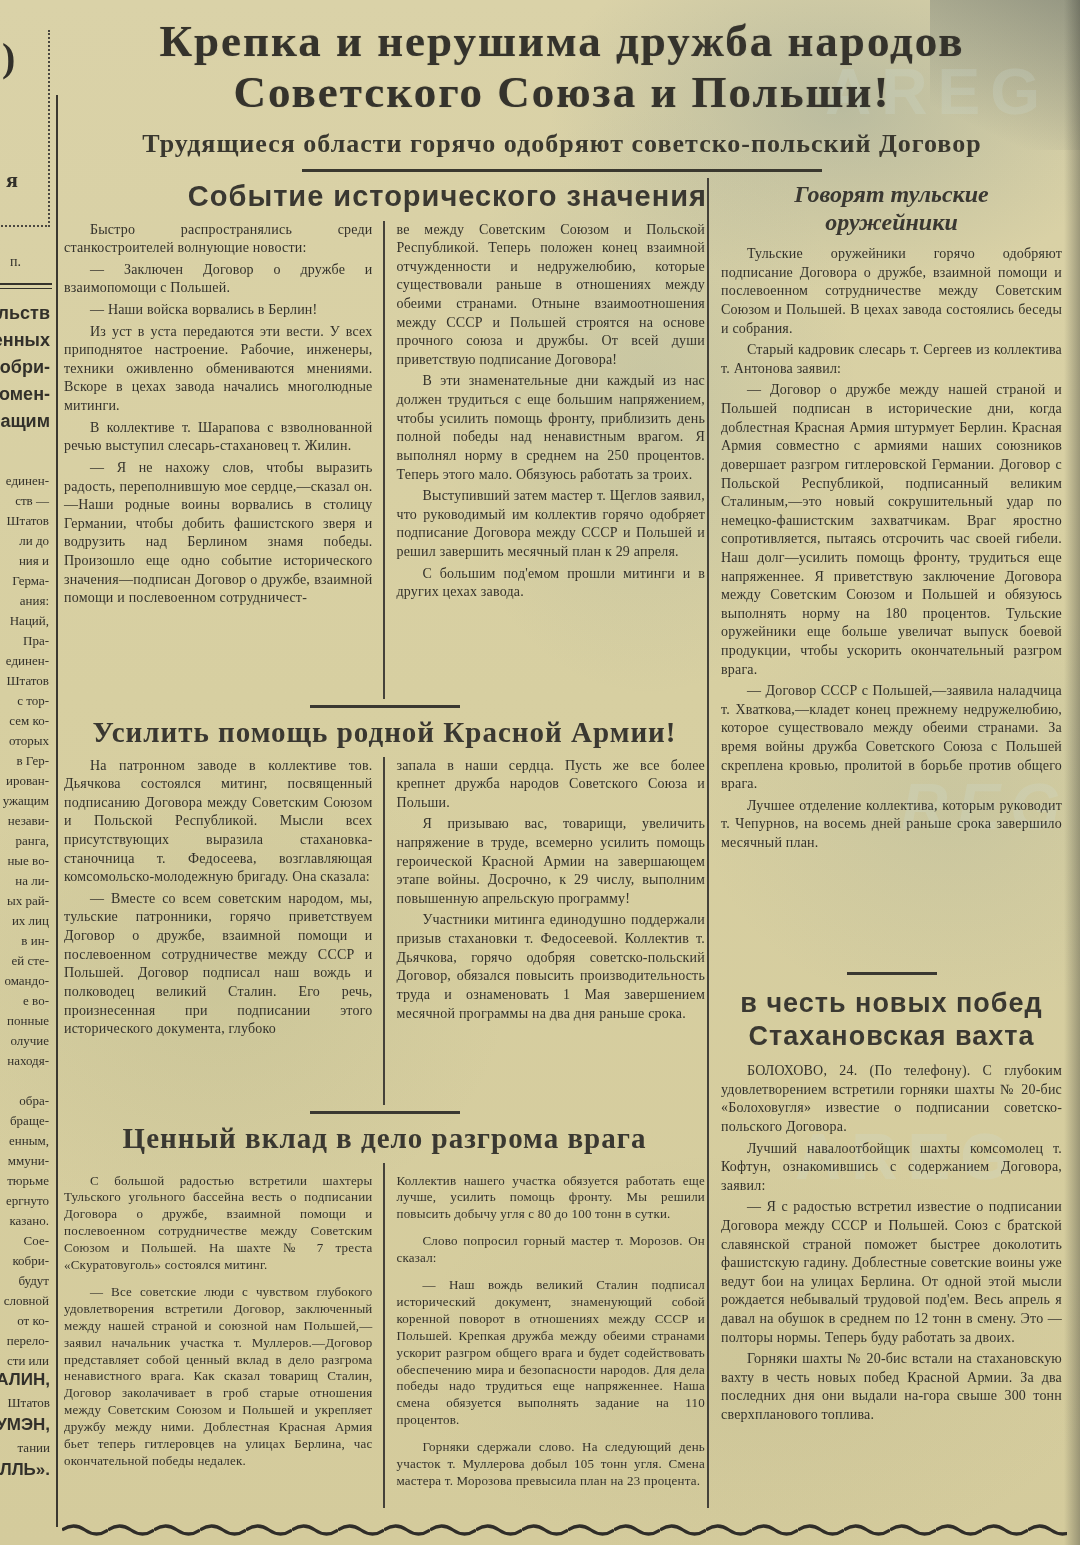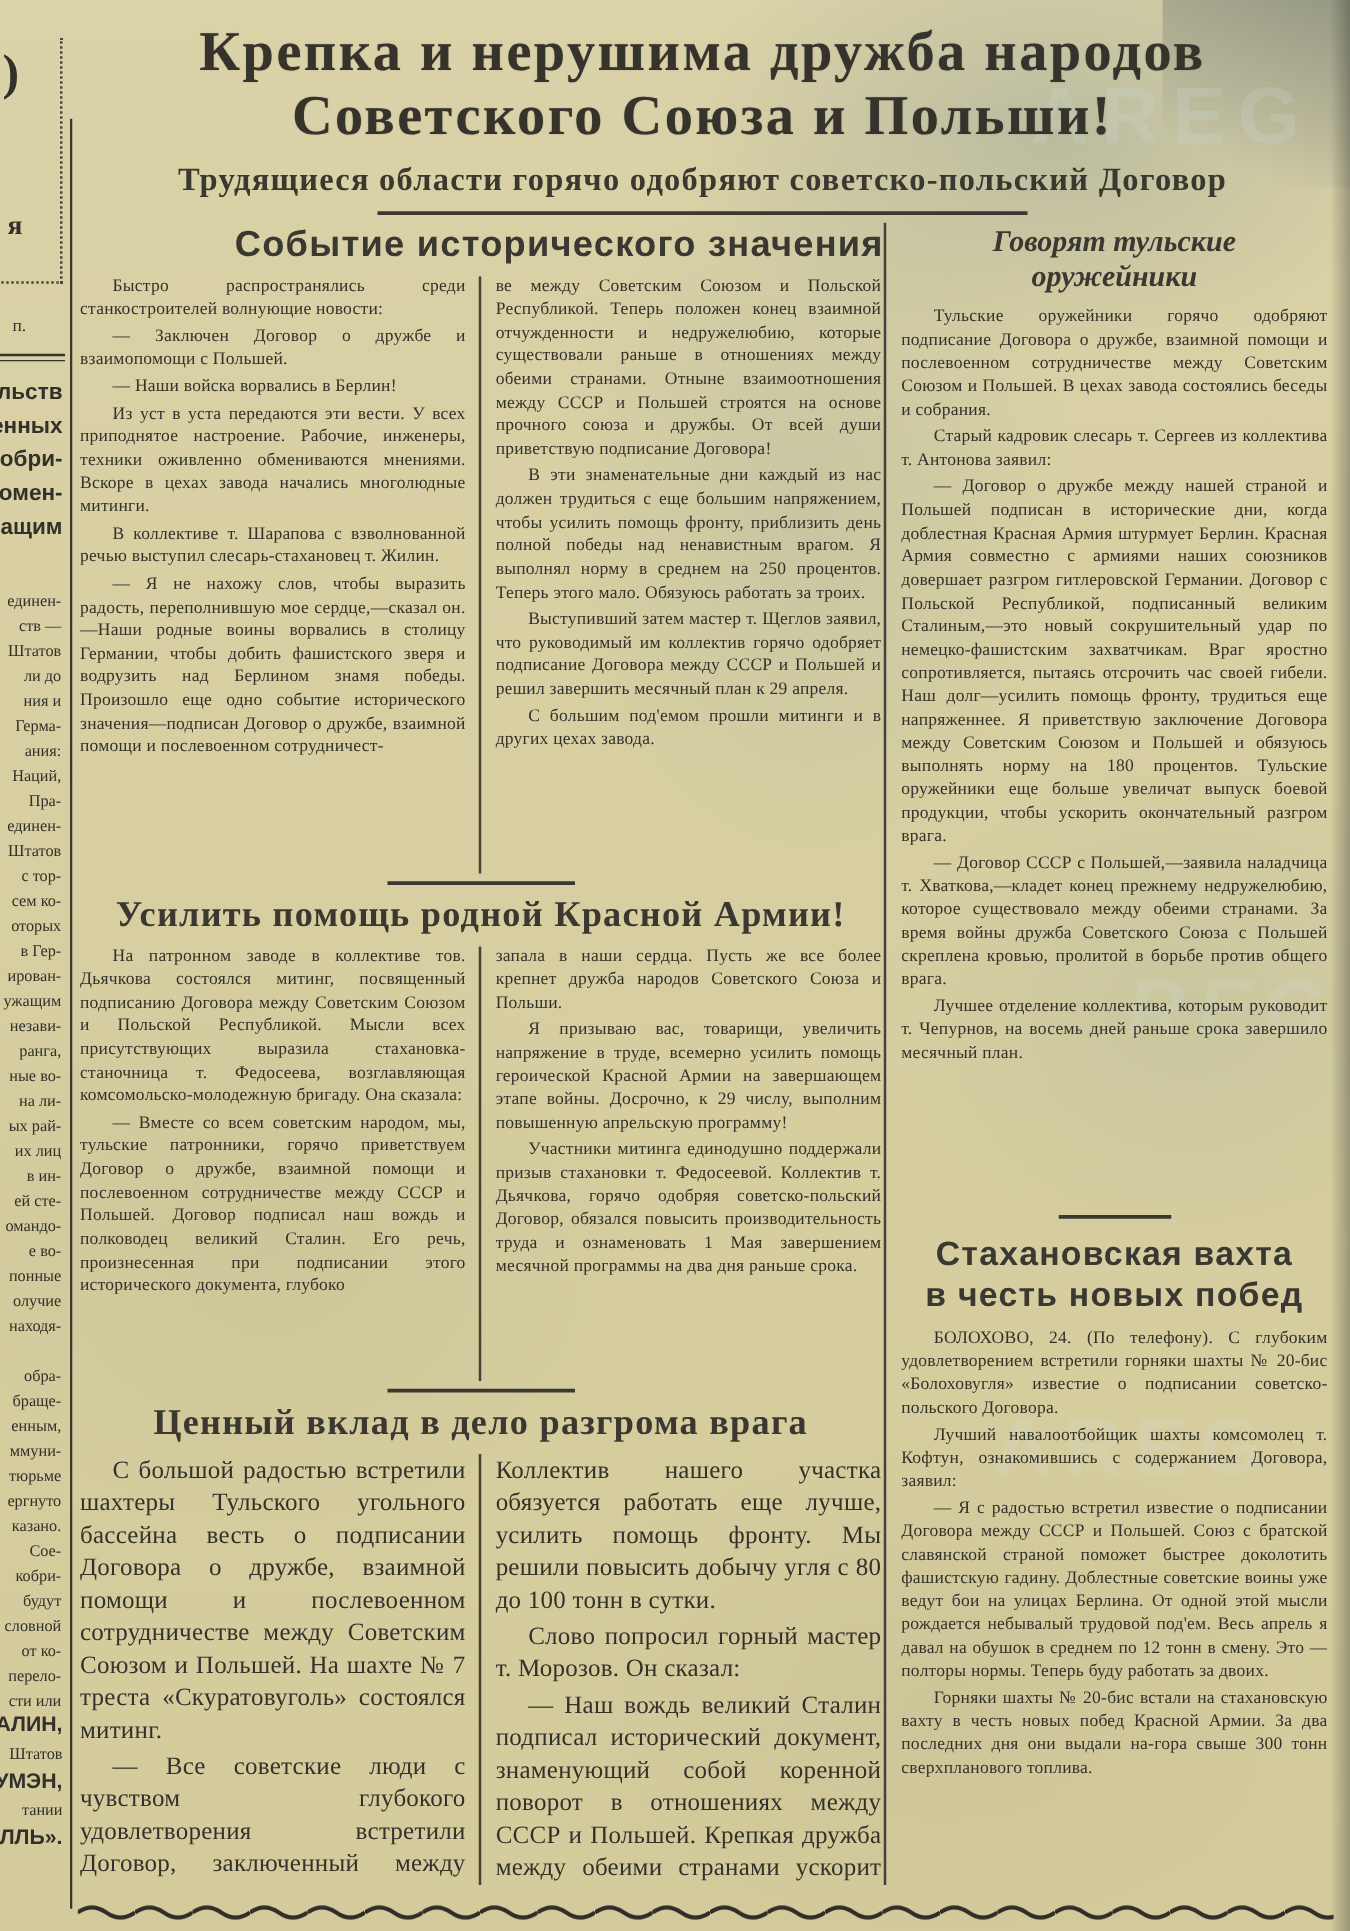--- a/index.html
+++ b/index.html
@@ -85,21 +85,21 @@
 
   .cols{display:flex;overflow:hidden;}
   .col{flex:1;overflow:hidden;padding:0 10px 0 2px;}
   .col + .col{border-left:2px solid #45423a;padding-left:12px;padding-right:2px;}
 
   .body-text p{
     margin:0 0 3px 0;text-indent:26px;text-align:justify;
     font-size:14px;line-height:1.33;letter-spacing:.2px;color:#33312b;
   }
   .body-text p.cont{text-indent:0;}
-  .art-contrib .body-text p{font-size:20px;line-height:1.3;}
+  .art-contrib .body-text p{font-size:13px;line-height:1.3;margin-top:10px;}
 
   .art-event .cols{height:478px;}
   .art-help .cols{height:348px;}
   .art-contrib .cols{height:392px;}
 
   .art-sep{width:150px;height:3px;background:#3a3831;margin:6px auto 8px auto;}
   .short-rule{width:90px;height:3px;background:#3a3831;margin:8px auto 10px auto;}
 
   .art-guns{height:786px;overflow:hidden;}
   .art-watch{overflow:hidden;}
@@ -269,22 +269,22 @@
               <p>— Договор о дружбе между нашей страной и Польшей подписан в исторические дни, когда доблестная Красная Армия штурмует Берлин. Красная Армия совместно с армиями наших союзников довершает разгром гитлеровской Германии. Договор с Польской Республикой, подписанный великим Сталиным,—это новый сокрушительный удар по немецко-фашистским захватчикам. Враг яростно сопротивляется, пытаясь отсрочить час своей гибели. Наш долг—усилить помощь фронту, трудиться еще напряженнее. Я приветствую заключение Договора между Советским Союзом и Польшей и обязуюсь выполнять норму на 180 процентов. Тульские оружейники еще больше увеличат выпуск боевой продукции, чтобы ускорить окончательный разгром врага.</p>
               <p>— Договор СССР с Польшей,—заявила наладчица т. Хваткова,—кладет конец прежнему недружелюбию, которое существовало между обеими странами. За время войны дружба Советского Союза с Польшей скреплена кровью, пролитой в борьбе против общего врага.</p>
               <p>Лучшее отделение коллектива, которым руководит т. Чепурнов, на восемь дней раньше срока завершило месячный план.</p>
             </div>
         </section>
 
         <div class="short-rule"></div>
 
         <section class="art-watch body-text">
           <div class="art-title t-sans2">
+            <div>в честь новых побед</div>
             <div>Стахановская вахта</div>
-            <div>в честь новых побед</div>
           </div>
           <div>
               <p>БОЛОХОВО, 24. (По телефону). С глубоким удовлетворением встретили горняки шахты № 20-бис «Болоховугля» известие о подписании советско-польского Договора.</p>
               <p>Лучший навалоотбойщик шахты комсомолец т. Кофтун, ознакомившись с содержанием Договора, заявил:</p>
               <p>— Я с радостью встретил известие о подписании Договора между СССР и Польшей. Союз с братской славянской страной поможет быстрее доколотить фашистскую гадину. Доблестные советские воины уже ведут бои на улицах Берлина. От одной этой мысли рождается небывалый трудовой под'ем. Весь апрель я давал на обушок в среднем по 12 тонн в смену. Это — полторы нормы. Теперь буду работать за двоих.</p>
               <p>Горняки шахты № 20-бис встали на стахановскую вахту в честь новых побед Красной Армии. За два последних дня они выдали на-гора свыше 300 тонн сверхпланового топлива.</p>
             </div>
         </section>
 
       </div>

